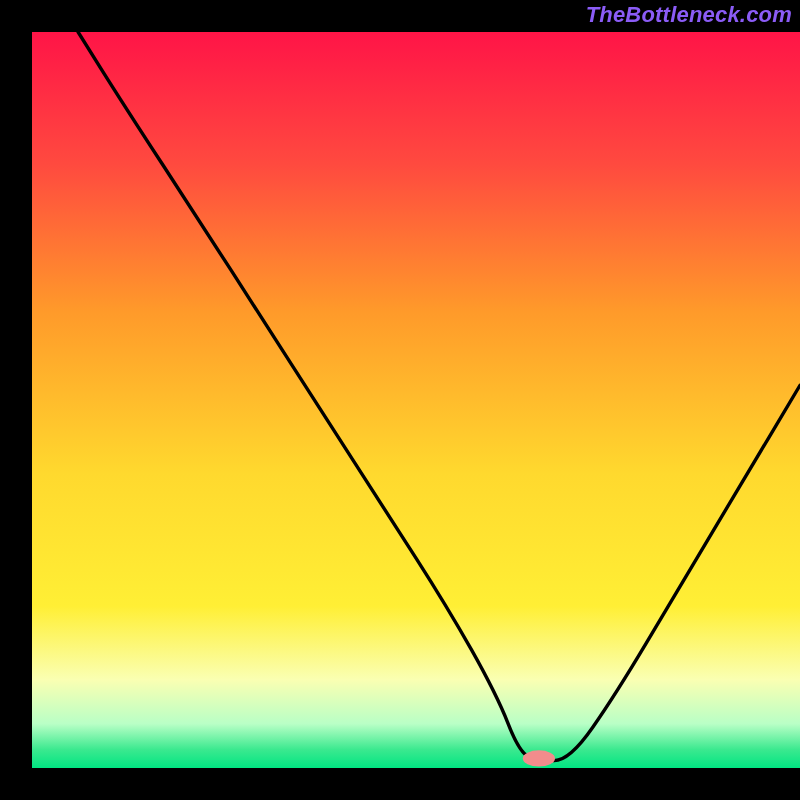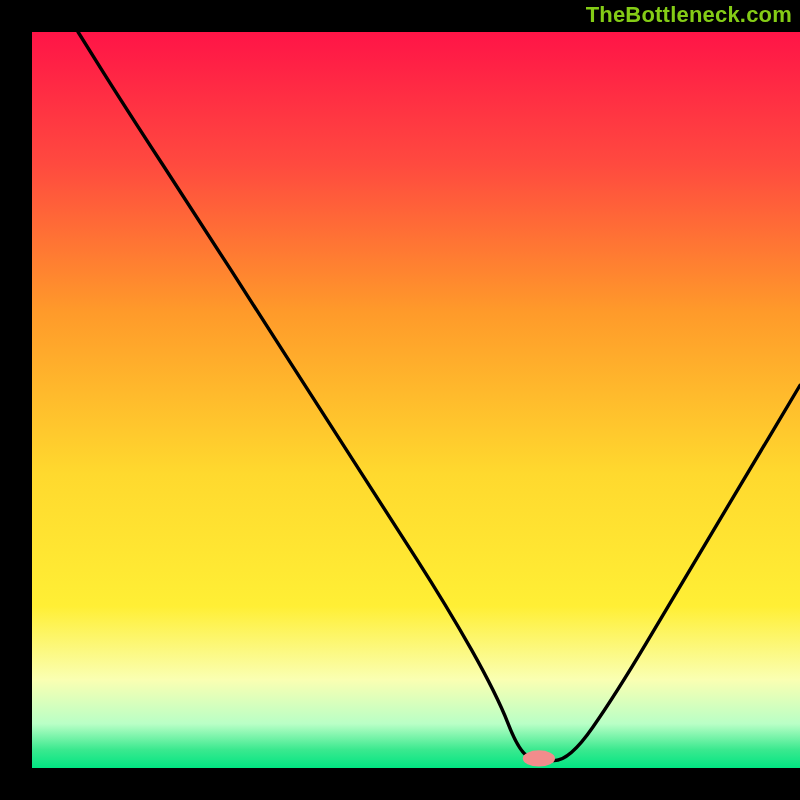--- a/index.html
+++ b/index.html
@@ -20,23 +20,24 @@
     top: 0;
     left: 0;
   }
   .watermark {
     position: absolute;
     top: 2px;
     right: 8px;
     font-family: Arial, sans-serif;
     font-size: 22px;
     font-weight: 600;
-    color: #84cc16;
+    color: #8b5cf6;
     letter-spacing: 0.2px;
     user-select: none;
+    font-style: italic;
   }
 </style>
 </head>
 <body>
 
 <div class="chart-container">
 
   <svg viewBox="0 0 800 800" width="800" height="800">
     <defs>
       <linearGradient id="bg-grad" x1="0" y1="0" x2="0" y2="1">

